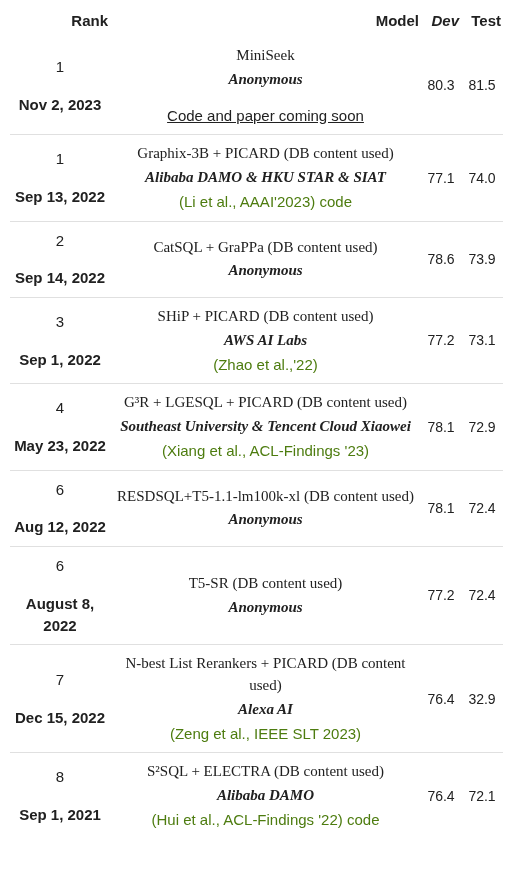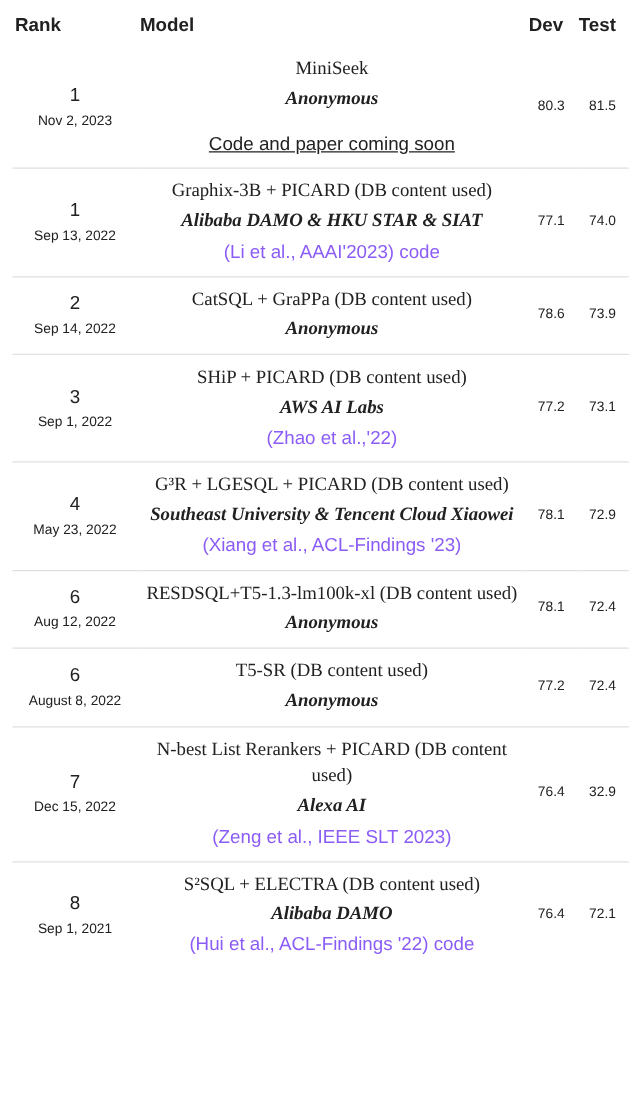--- a/index.html
+++ b/index.html
@@ -11,45 +11,45 @@
     color: #212121;
     background: #fff;
     width: 513px;
   }
   table {
     width: 100%;
     border-collapse: collapse;
   }
   th {
     font-weight: 700;
-    text-align: left;
+    text-align: right;
     padding: 4px 2px 8px 2px;
     font-size: 15px;
   }
   th.rank-col { width: 100px; }
   th.model-col { width: auto; }
-  th.dev-col { width: 40px; }
+  th.dev-col { width: 40px; font-style: italic; }
   th.test-col { width: 42px; }
   td {
     text-align: center;
     vertical-align: middle;
     padding: 8px 2px;
     font-size: 15px;
     line-height: 1.45;
   }
   tr + tr td { border-top: 1px solid #e0e0e0; }
   .rank-num { display: block; }
-  .rank-date { display: block; font-size: 11px; margin-top: 2px; }
+  .rank-date { display: block; font-size: 15px; margin-top: 16px; font-weight: bold; }
   .model-name { display: block; font-family: Liberation Serif, serif; }
   .team { display: block; font-style: italic; font-weight: 600; margin-top: 2px; font-family: Liberation Serif, serif; }
   .note { display: block; margin-top: 14px; text-decoration: underline; }
   .links { display: block; margin-top: 2px; }
-  .link { color: #8b5cf6; cursor: pointer; }
+  .link { color: #4d7c0f; cursor: pointer; }
   .bold { font-weight: 400; }
-  .score { font-size: 11px; white-space: nowrap; }
+  .score { font-size: 14px; white-space: nowrap; }
 </style>
 </head>
 <body>
 
 <table>
   <thead>
     <tr>
       <th class="rank-col">Rank</th>
       <th class="model-col">Model</th>
       <th class="dev-col">Dev</th>
@@ -120,21 +120,21 @@
         </td>
         <td class="score">78.1</td>
         <td class="score">72.9</td>
       </tr>
       <tr>
         <td>
           <span class="rank-num">6</span>
           <span class="rank-date">Aug 12, 2022</span>
         </td>
         <td>
-          <span class="model-name">RESDSQL+T5-1.3-lm100k-xl (DB content used)</span>
+          <span class="model-name">RESDSQL+T5-1.1-lm100k-xl (DB content used)</span>
           <span class="team">Anonymous</span>
         </td>
         <td class="score">78.1</td>
         <td class="score">72.4</td>
       </tr>
       <tr>
         <td>
           <span class="rank-num">6</span>
           <span class="rank-date">August 8, 2022</span>
         </td>

